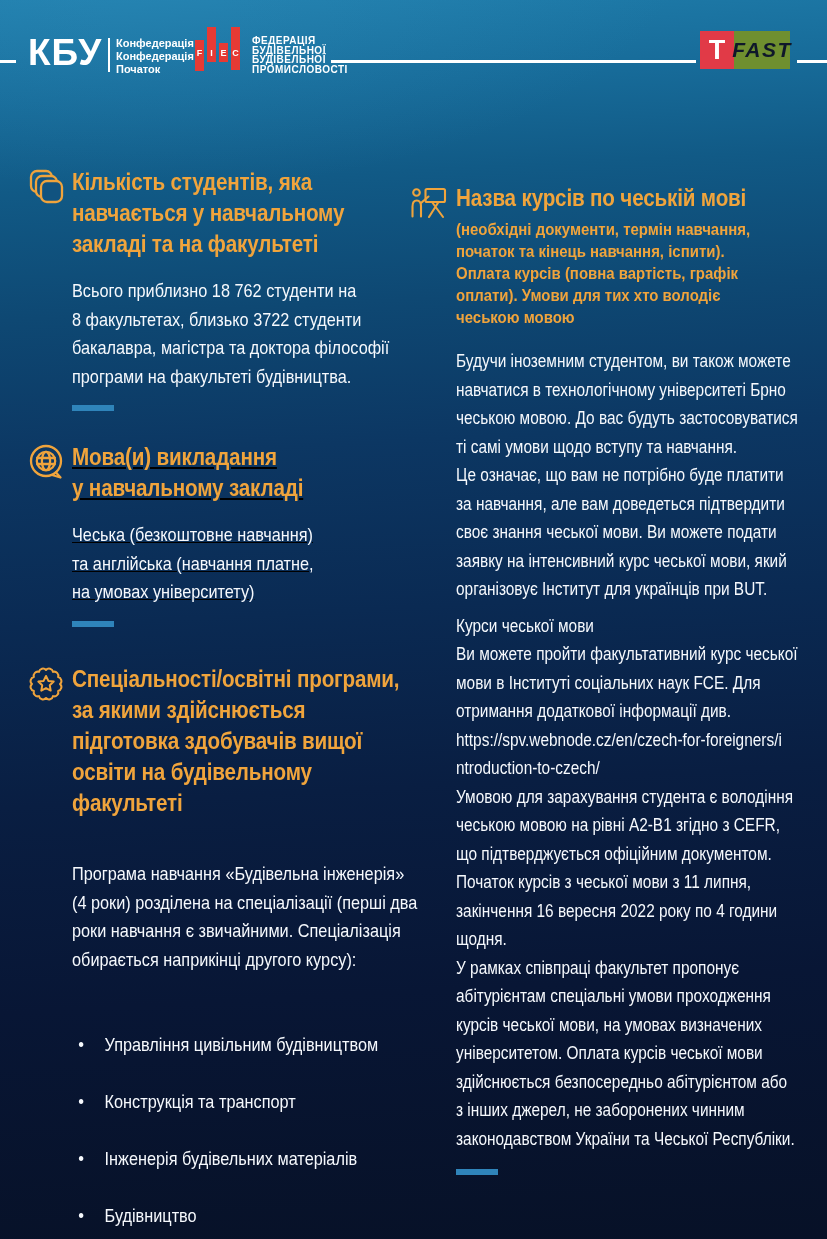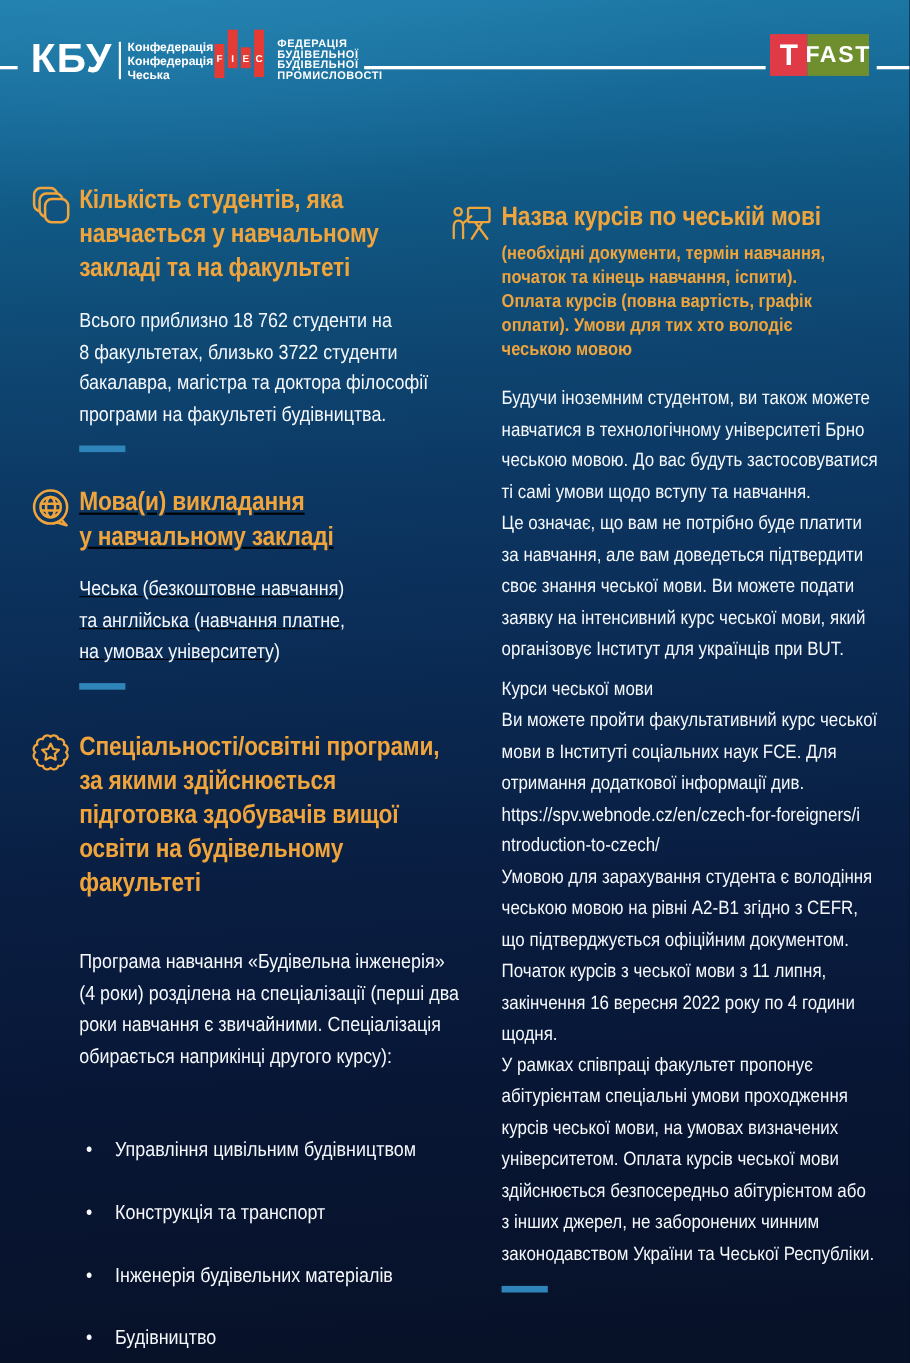--- a/index.html
+++ b/index.html
@@ -25,21 +25,21 @@
   .fbar{position:absolute;width:9px;background:#e63a34;}
   .fbar1{left:0;top:13px;height:31px;}
   .fbar2{left:12px;top:0;height:35px;}
   .fbar3{left:24px;top:16px;height:19px;}
   .fbar4{left:36px;top:0;height:43px;}
   .flet{position:absolute;width:9px;top:21px;color:#fff;font-size:9px;font-weight:700;text-align:center;line-height:10px;}
   .fl1{left:0;} .fl2{left:12px;} .fl3{left:24px;} .fl4{left:36px;}
   .fiec-name{position:absolute;left:57px;top:9px;color:#fff;font-size:10px;font-weight:700;line-height:9.5px;letter-spacing:.5px;white-space:nowrap;}
   .fast{position:absolute;left:700px;top:31px;display:flex;height:38px;}
   .fast-t{width:34px;background:#e13a47;color:#fff;font-size:27px;font-weight:700;display:flex;align-items:center;justify-content:center;}
-  .fast-word{width:56px;background:#6f8f2f;color:#ffffff;font-size:21px;font-weight:700;letter-spacing:1.5px;display:flex;align-items:center;justify-content:center;}
+  .fast-word{width:56px;background:#6f8f2f;color:#0f172a;font-size:21px;font-weight:700;letter-spacing:1.5px;display:flex;align-items:center;justify-content:center;font-style:italic;}
   
   .col-left{position:absolute;left:28px;top:136px;width:375px;}
   .col-right{position:absolute;left:410px;top:152px;width:400px;}
   section{position:relative;margin-top:30px;}
   .icon-wrap{position:absolute;left:-2px;top:1px;width:42px;height:42px;}
   .icon-wrap svg{display:block;}
   .heading{
     margin:0 0 0 44px;width:480px;
     font-size:24px;font-weight:700;line-height:31px;letter-spacing:-.2px;
     color:#f0a43c;white-space:pre-line;
@@ -80,21 +80,21 @@
     <div class="rule rule-left"></div>
     <div class="rule rule-mid"></div>
     <div class="rule rule-right"></div>
 
     <div class="kbu">
       <div class="kbu-abbr">КБУ</div>
       <div class="kbu-div"></div>
       <div class="kbu-name">
         <div>Конфедерація</div>
         <div>Конфедерація</div>
-        <div>Чеська</div>
+        <div>Початок</div>
       </div>
     </div>
 
     <div class="fiec">
       <div class="fiec-bars">
         <div class="fbar fbar1"></div>
         <div class="fbar fbar2"></div>
         <div class="fbar fbar3"></div>
         <div class="fbar fbar4"></div>
         <span class="flet fl1">F</span>

